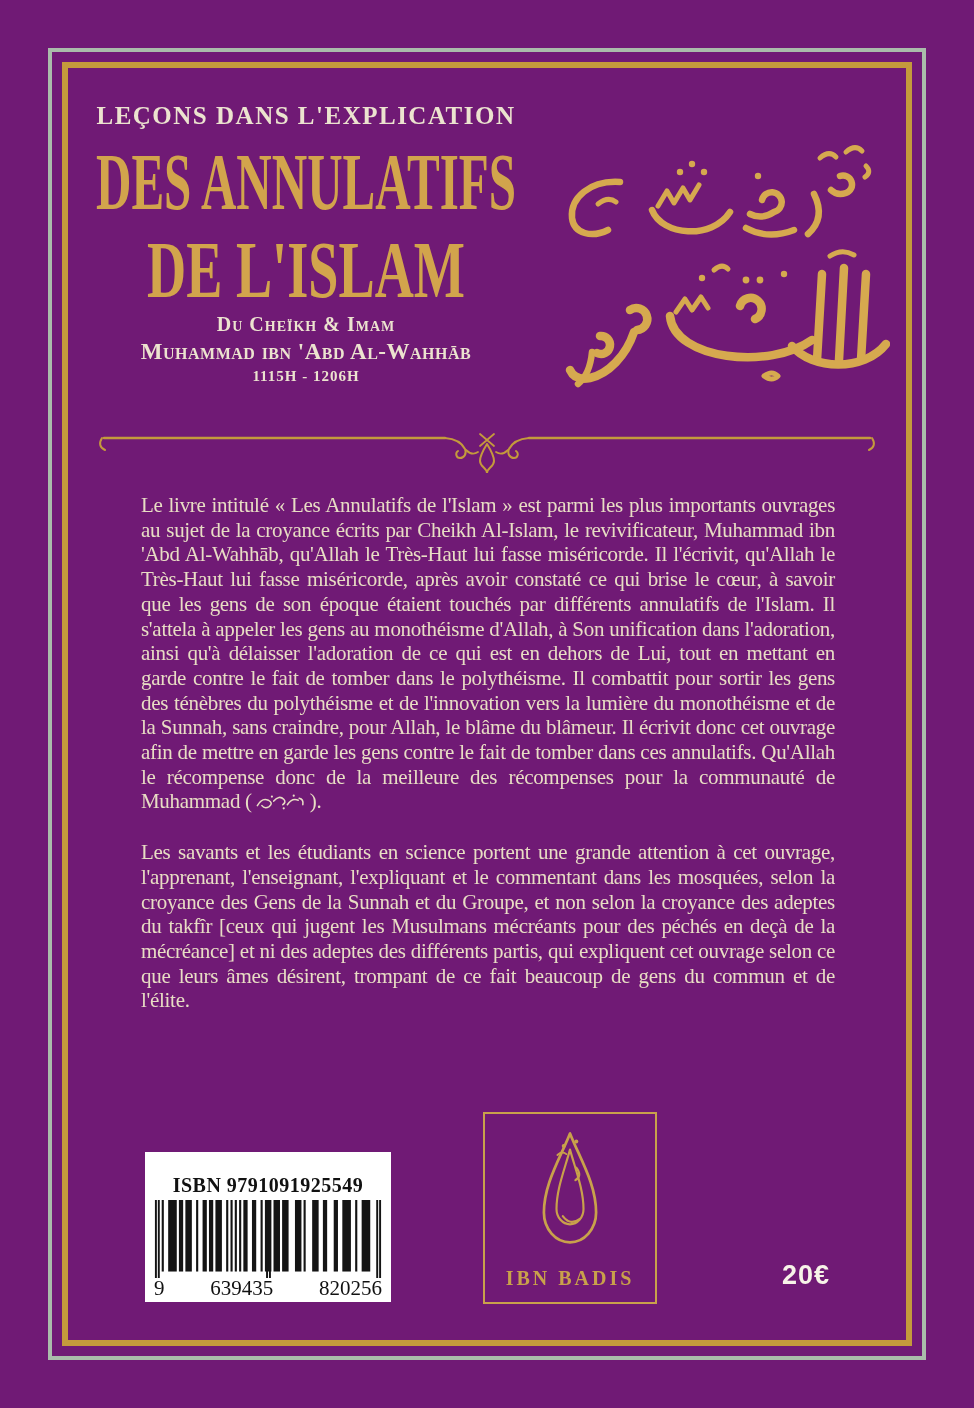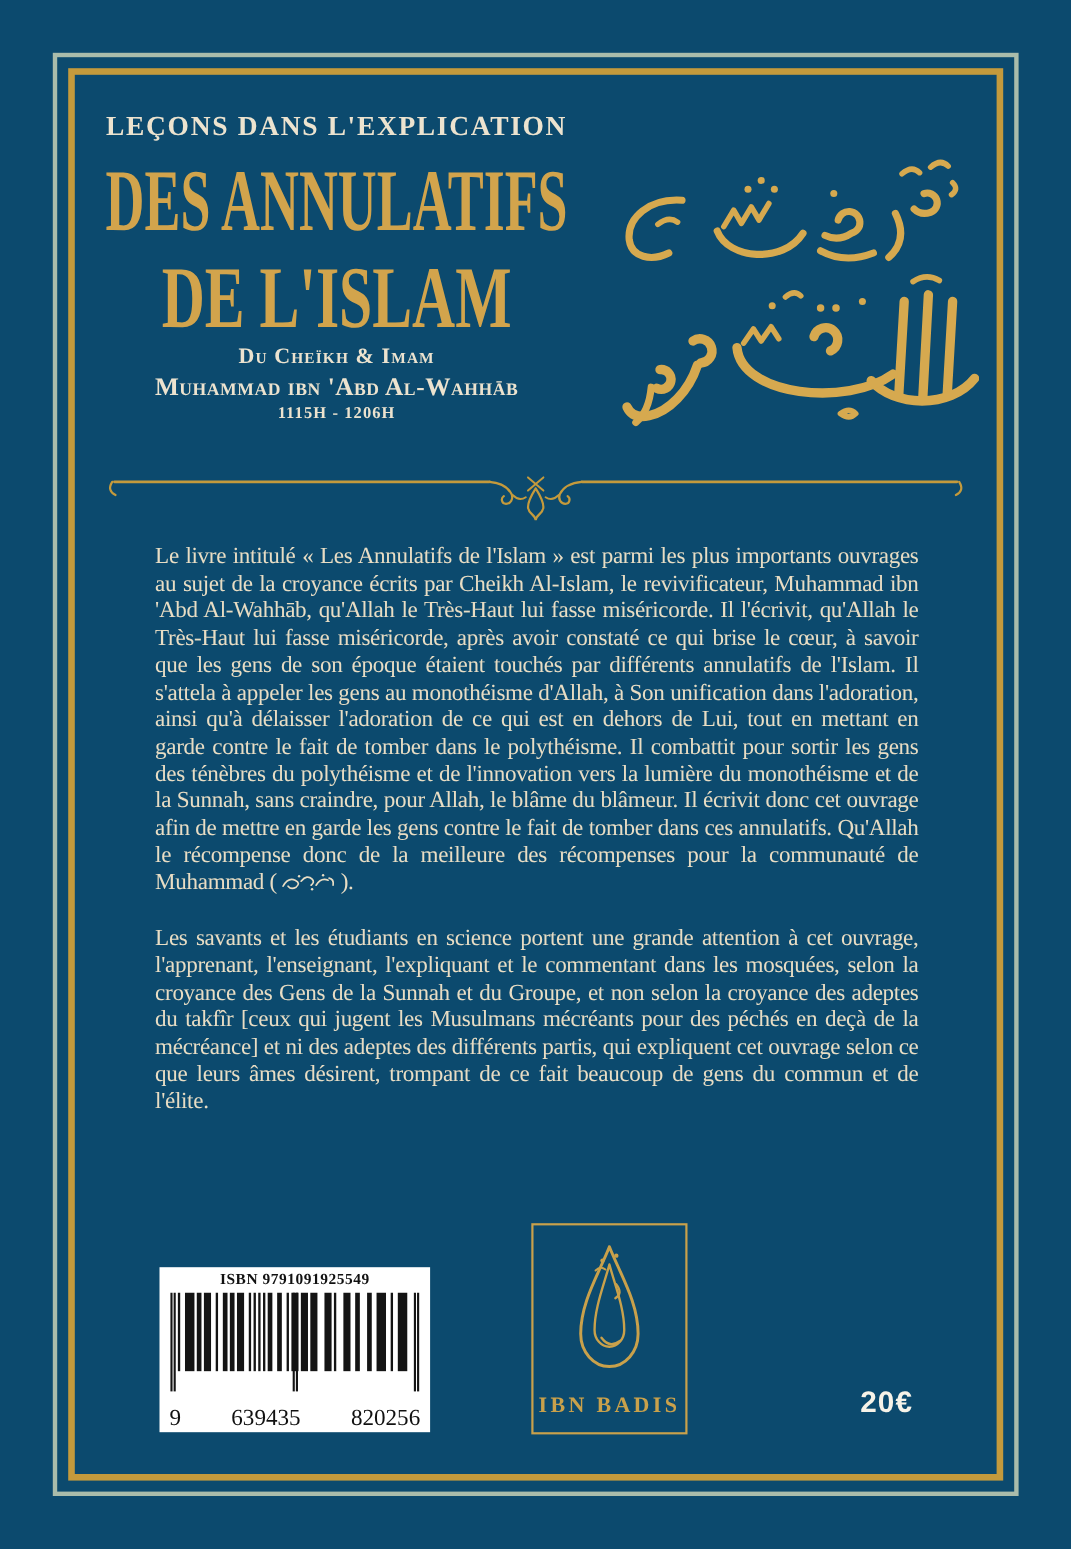--- a/index.html
+++ b/index.html
@@ -1,16 +1,16 @@
 <!DOCTYPE html>
 <html><head>
 <meta charset="utf-8">
 <style>
   html,body{margin:0;padding:0;background:#1b1610;}
-  #page{position:relative;width:974px;height:1408px;background:#0c4a6e;
+  #page{position:relative;width:974px;height:1408px;background:#701a75;
         font-family:"Liberation Serif",serif;overflow:hidden;}
   .frame{position:absolute;pointer-events:none;}
   .frame.sage{inset:48px;border:4px solid #aabcab;}
   .frame.gold{inset:62px;border:6px solid #c49a3c;}
 
   
   .titles{position:absolute;left:88px;top:100px;width:436px;text-align:center;color:#ece3cf;}
   .sub{font-size:25px;font-weight:bold;letter-spacing:1.5px;line-height:1.3;}
   svg.big-title{display:block;margin:12px auto 8px;width:436px;height:160px;}
   svg.big-title text{fill:#d2a44c;font-family:"Liberation Serif",serif;font-weight:bold;font-size:80px;}
@@ -29,28 +29,28 @@
   
   .body-text{position:absolute;left:141px;top:493px;width:694px;color:#e8ddc4;}
   .body-text p{margin:0 0 26px;font-size:21px;letter-spacing:-0.3px;
                line-height:24.7px;text-align:justify;}
   svg.salawat{display:inline-block;width:56px;height:20px;vertical-align:-4px;margin:0 1px;}
   svg.salawat path{stroke:#e8ddc4;fill:none;stroke-width:1.7px;stroke-linecap:round;}
   svg.salawat circle{fill:#e8ddc4;}
 
   
   .barcode{position:absolute;left:145px;top:1152px;width:246px;height:150px;background:#ffffff;text-align:center;}
-  .isbn-top{font-size:14px;font-weight:bold;color:#111111;margin-top:4px;letter-spacing:0.5px;}
+  .isbn-top{font-size:20px;font-weight:bold;color:#111111;margin-top:22px;letter-spacing:0.5px;}
   svg.bars{display:block;margin:3px auto 0;width:230px;height:94px;}
   svg.bars rect{fill:#141414;}
   .isbn-digits{position:absolute;bottom:3px;left:6px;right:6px;display:flex;
                justify-content:space-between;font-size:21px;color:#111111;}
   .isbn-digits span{background:#ffffff;padding:0 3px;line-height:1;}
 
-  .publisher{position:absolute;left:483px;top:1112px;width:142px;height:192px;
+  .publisher{position:absolute;left:483px;top:1112px;width:174px;height:192px;
              border:2px solid #c9a14b;box-sizing:border-box;display:flex;flex-direction:column;
              align-items:center;justify-content:space-between;padding:14px 0 12px;}
   svg.drop{width:96px;height:126px;}
   svg.drop path{stroke:#c9a14b;fill:none;stroke-linecap:round;stroke-linejoin:round;}
   svg.drop circle{fill:#c9a14b;}
   .pubname{color:#c9a14b;font-size:20px;font-weight:bold;letter-spacing:3px;font-variant:small-caps;}
 
   .price{position:absolute;left:782px;top:1260px;font-family:"Liberation Sans",sans-serif;
          font-size:27px;font-weight:bold;color:#f7f3e8;letter-spacing:1px;}
 </style>

